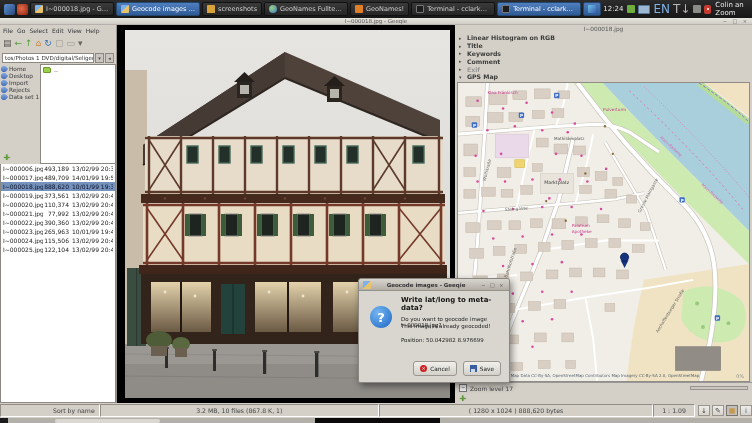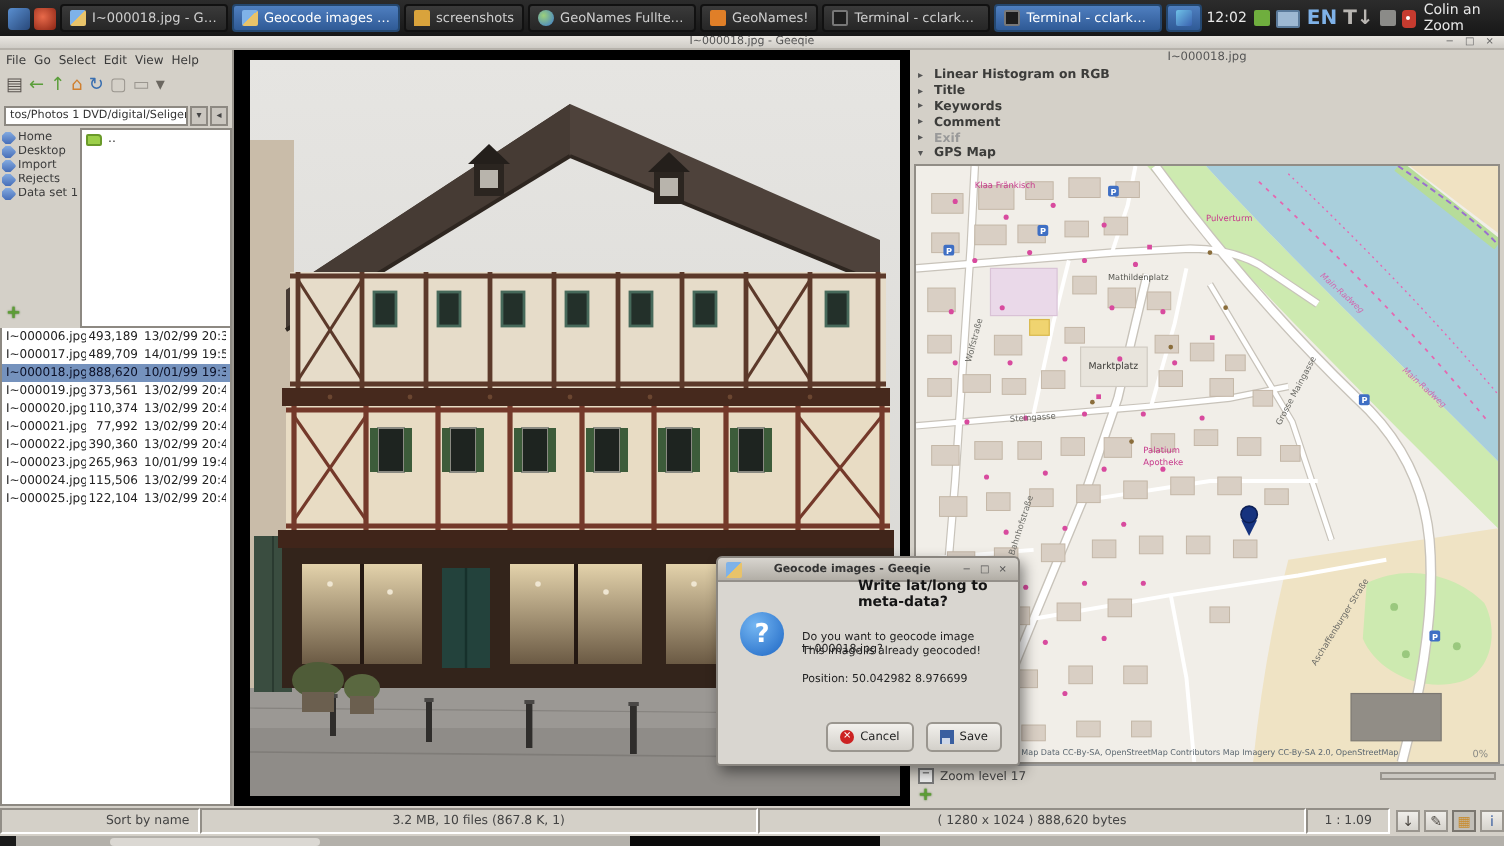--- a/index.html
+++ b/index.html
@@ -17,21 +17,21 @@
   .tb-ico{width:8px;height:8px;flex:0 0 auto;border-radius:1px;}
   .tb-ico.geeqie-icon{background:linear-gradient(135deg,#7fb2e8 50%,#e8c36a 50%);}
   .tb-ico.folder-icon{background:#d9a33c;border-radius:1px 1px 0 0;position:relative;}
   .tb-ico.globe-icon{background:radial-gradient(circle at 35% 35%,#9cd07a,#3a7ad0);border-radius:50%;}
   .tb-ico.calculator-icon{background:#e07f28;}
   .tb-ico.terminal-icon{background:#1d1d1d;border:1px solid #777;box-sizing:border-box;}
   .tb-ico.app-icon{background:linear-gradient(135deg,#6fc2e8,#3a62b0);}
   #tb-right{margin-left:auto;display:flex;align-items:center;gap:4px;color:#e8e8e8;font-size:7px;}
   .tray-sq{width:8px;height:8px;border-radius:1px;display:inline-block;}
   .tray-monitor{width:10px;height:7px;background:#9db8d2;border:1px solid #5a7a9a;border-radius:1px;display:inline-block;}
-  .tray-text{font-size:10px;font-weight:bold;}
+  .tray-text{font-size:12px;font-weight:normal;}
   .tray-lock{width:7px;height:9px;background:#c63b2f;border-radius:2px;position:relative;display:inline-block;}
   .tray-lock:after{content:"";position:absolute;left:2.5px;top:3px;width:2px;height:2px;background:#fff;border-radius:50%;}
   
   #titlebar{position:absolute;left:0;top:18px;width:752px;height:7px;background:linear-gradient(#e9e6e1,#cfccc6);
     border-bottom:1px solid #b6b2ab;box-sizing:border-box;font-size:5.5px;color:#555;
     display:flex;align-items:center;justify-content:center;}
   #win-controls{position:absolute;right:3px;top:0;font-size:5px;color:#666;letter-spacing:2px;}
   #main{position:absolute;left:0;top:25px;width:752px;height:378px;display:flex;}
   
   #leftcol{width:117px;flex:0 0 auto;background:#d4d0c8;display:flex;flex-direction:column;border-right:1px solid #9a968f;box-sizing:border-box;}
@@ -94,21 +94,21 @@
   #dialog{position:absolute;left:358px;top:278px;width:150px;height:103px;background:#d9d6d0;
     border:1px solid #8a8680;border-radius:3px 3px 2px 2px;box-shadow:2px 3px 7px rgba(0,0,0,.45);z-index:20;}
   #dlg-titlebar{height:12px;background:linear-gradient(#d8d5cf,#b2aea6);border-bottom:1px solid #94908a;
     border-radius:3px 3px 0 0;display:flex;align-items:center;padding:0 4px;box-sizing:border-box;}
   #dlg-title{flex:1;text-align:center;font-size:5.5px;font-weight:bold;color:#333;}
   #dlg-appicon{width:8px;height:8px;border-radius:1px;background:linear-gradient(135deg,#7fb2e8 50%,#e8c36a 50%);}
   #dlg-controls{font-size:5px;color:#555;letter-spacing:1.5px;}
   #dlg-qicon{position:absolute;left:11px;top:27px;width:22px;height:22px;border-radius:50%;
     background:radial-gradient(circle at 35% 30%,#74b6f2,#1d66c4);color:#fff;font-weight:bold;font-size:13px;
     display:flex;align-items:center;justify-content:center;}
-  #dlg-heading{position:absolute;left:42px;top:10px;font-size:7px;font-weight:bold;color:#141414;margin-left:28px;}
+  #dlg-heading{position:absolute;left:42px;top:17px;font-size:7px;font-weight:bold;color:#141414;}
   #dlg-line1{position:absolute;left:42px;top:37px;font-size:5.5px;color:#222;}
   #dlg-line2{position:absolute;left:42px;top:44px;font-size:5.5px;color:#222;}
   #dlg-pos{position:absolute;left:42px;top:58px;font-size:5.5px;color:#222;}
   #dlg-buttons{position:absolute;right:8px;bottom:6px;display:flex;gap:6px;}
   .dlg-btn{height:13px;padding:0 6px;background:linear-gradient(#f2f0ec,#d3d0ca);border:1px solid #9a968f;border-radius:3px;
     display:flex;align-items:center;gap:3px;font-size:5.8px;color:#222;}
   .cancel-glyph{width:7px;height:7px;border-radius:50%;background:#cc2222;color:#fff;font-size:5px;line-height:7px;text-align:center;}
   .save-glyph{width:7px;height:7px;background:#3a5fa0;position:relative;}
   .save-glyph:after{content:"";position:absolute;left:1.5px;top:3.5px;width:4px;height:3px;background:#cfd8e8;}
   
@@ -157,21 +157,21 @@
         </div>
         <div class="tb-btn active">
           <span class="tb-ico terminal-icon"></span>
           <span class="lbl">Terminal - cclark@taltr...</span>
         </div>
         <div class="tb-btn active">
           <span class="tb-ico app-icon"></span>
         </div>
       </div>
     <div id="tb-right">
-      <span>12:02</span>
+      <span>12:24</span>
       <span id="tb-tray" style="display:flex;align-items:center;gap:3px;">
           <span class="tray-sq" style="background: rgb(111, 174, 62);"></span>
           <span class="tray-monitor"></span>
           <span class="tray-text" style="color: rgb(127, 178, 232);">EN</span>
           <span class="tray-text" style="color: rgb(185, 182, 178);">T↓</span>
           <span class="tray-sq" style="background: rgb(139, 139, 136);"></span>
           <span class="tray-lock"></span>
         </span>
       <span>Colin an Zoom</span>
     </div>

